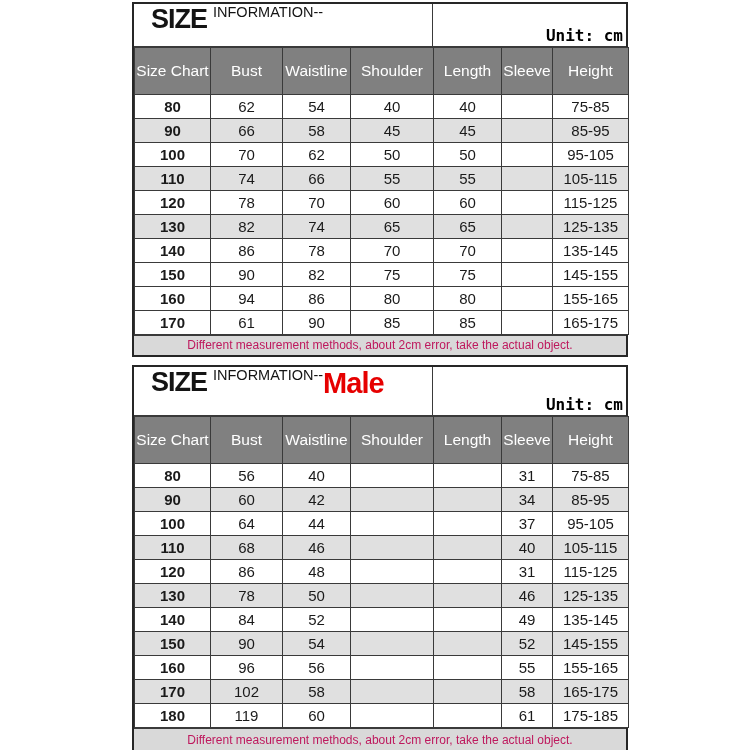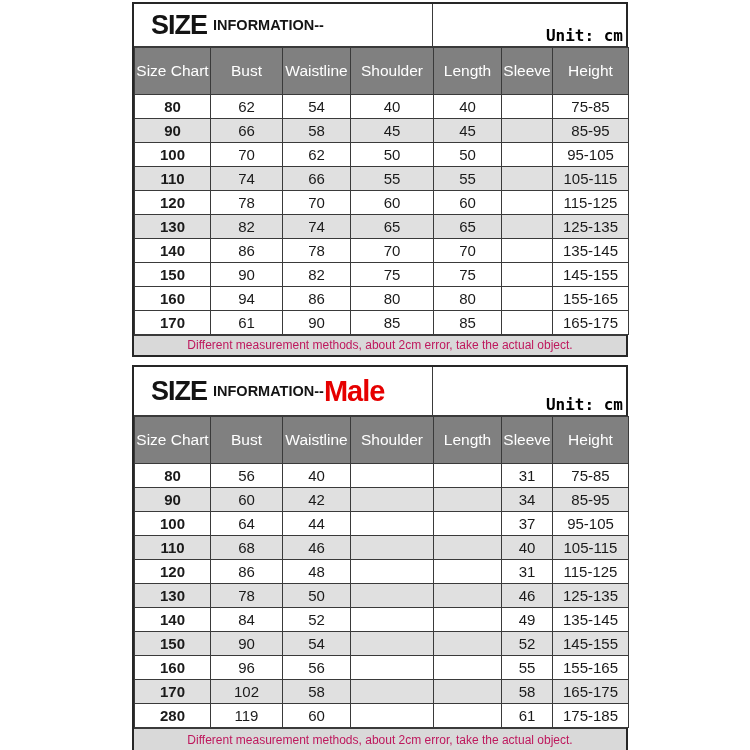--- a/index.html
+++ b/index.html
@@ -27,32 +27,32 @@
   }
   .sheet + .sheet{margin-top:8px;}
 
   
   .title-row{display:flex;border-bottom:1px solid var(--border);}
   .sheet-women .title-row{height:43px;}
   .sheet-male  .title-row{height:49px;}
   .title-cell{
     width:299px;
     border-right:1px solid var(--border);
-    display:flex;align-items:center;
+    display:flex;align-items:flex-start;
     padding-left:17px;
     white-space:nowrap;
   }
   .unit-cell{
     flex:1;display:flex;align-items:flex-end;justify-content:flex-end;
     padding:0 3px 1px 0;
     font-family:"DejaVu Sans Mono",monospace;
     font-size:16px;font-weight:bold;color:#000;
   }
   .t-size{font-size:27px;font-weight:bold;letter-spacing:-1px;color:#141414;}
-  .t-info{font-size:14.5px;font-weight:bold;color:#141414;margin-left:6px;letter-spacing:0;}
+  .t-info{font-size:14.5px;font-weight:normal;color:#141414;margin-left:6px;letter-spacing:0;}
   .t-highlight{font-size:29px;font-weight:bold;color:var(--accent);letter-spacing:-1px;}
 
   
   table{width:100%;border-collapse:collapse;table-layout:fixed;}
   th,td{
     border:1px solid var(--border);
     text-align:center;vertical-align:middle;
     overflow:hidden;
   }
   thead th{
@@ -326,21 +326,21 @@
           <tr class="stripe">
             <td>170</td>
             <td>102</td>
             <td>58</td>
             <td></td>
             <td></td>
             <td>58</td>
             <td>165-175</td>
           </tr>
           <tr>
-            <td>280</td>
+            <td>180</td>
             <td>119</td>
             <td>60</td>
             <td></td>
             <td></td>
             <td>61</td>
             <td>175-185</td>
           </tr>
         </tbody>
     </table>
     <div class="note">Different measurement methods, about 2cm error, take the actual object.</div>

